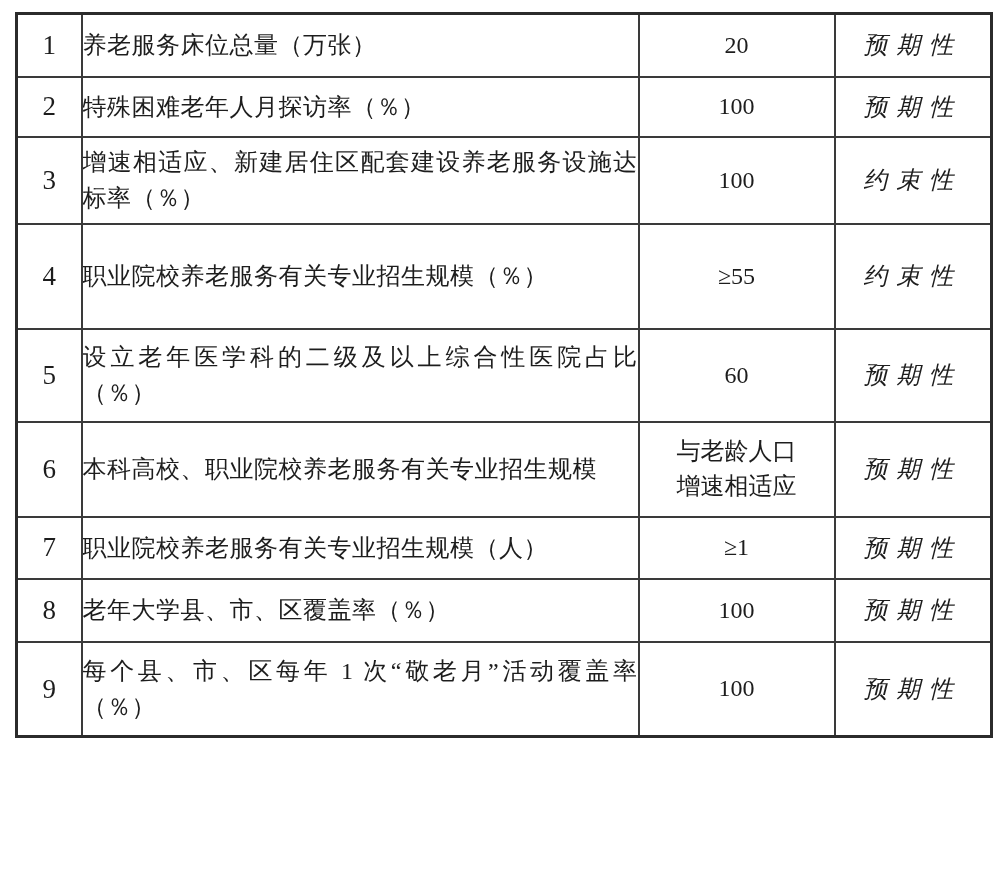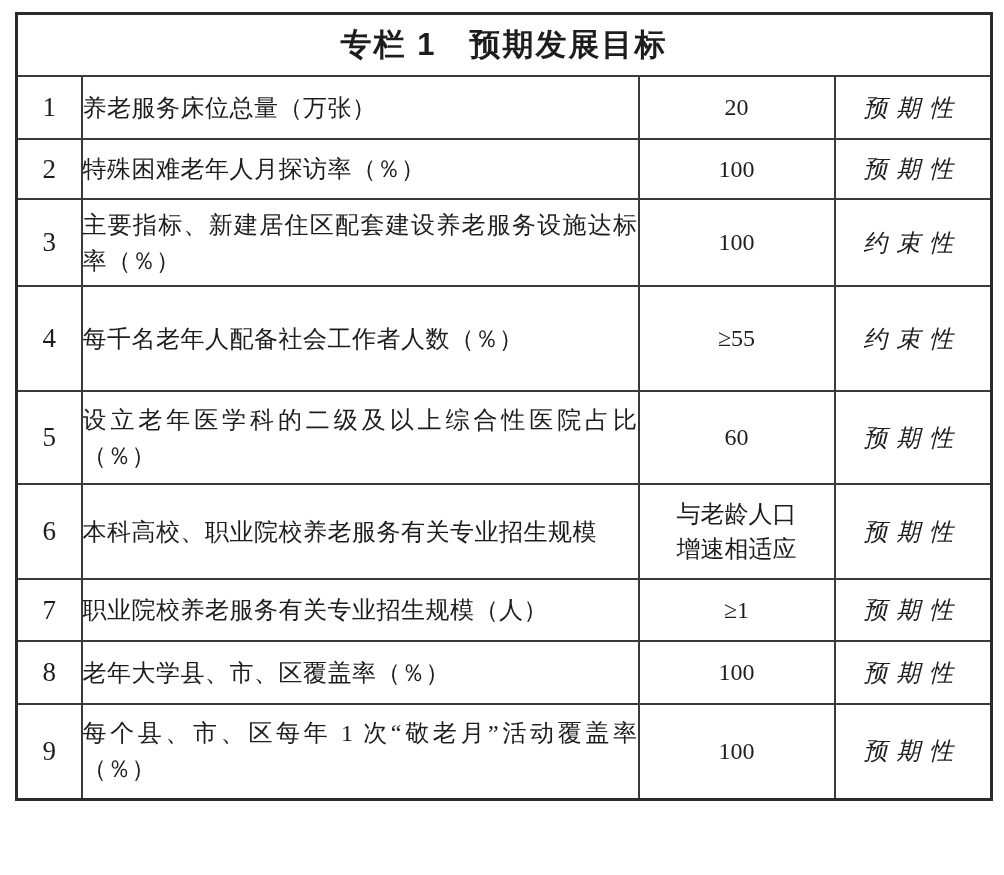--- a/index.html
+++ b/index.html
@@ -93,46 +93,43 @@
 
 <div class="page">
   <table class="targets">
     <colgroup>
       <col style="width:65px">
       <col style="width:557px">
       <col style="width:196px">
       <col style="width:157px">
     </colgroup>
     <thead>
-      <tr>
-        <th class="title-cell" colspan="4">专栏 1　预期发展目标</th>
-      </tr>
     </thead>
     <tbody>
       <tr>
         <td class="c-seq">1</td>
         <td class="c-indicator">养老服务床位总量（万张）</td>
         <td class="c-target">20</td>
         <td class="c-attr">预期性</td>
       </tr>
       <tr>
         <td class="c-seq">2</td>
         <td class="c-indicator">特殊困难老年人月探访率（％）</td>
         <td class="c-target">100</td>
         <td class="c-attr">预期性</td>
       </tr>
       <tr>
         <td class="c-seq">3</td>
-        <td class="c-indicator">主要指标、新建居住区配套建设养老服务设施达标率（％）</td>
+        <td class="c-indicator">增速相适应、新建居住区配套建设养老服务设施达标率（％）</td>
         <td class="c-target">100</td>
         <td class="c-attr">约束性</td>
       </tr>
       <tr>
         <td class="c-seq">4</td>
-        <td class="c-indicator">每千名老年人配备社会工作者人数（％）</td>
+        <td class="c-indicator">职业院校养老服务有关专业招生规模（％）</td>
         <td class="c-target">≥55</td>
         <td class="c-attr">约束性</td>
       </tr>
       <tr>
         <td class="c-seq">5</td>
         <td class="c-indicator">设立老年医学科的二级及以上综合性医院占比（％）</td>
         <td class="c-target">60</td>
         <td class="c-attr">预期性</td>
       </tr>
       <tr>

